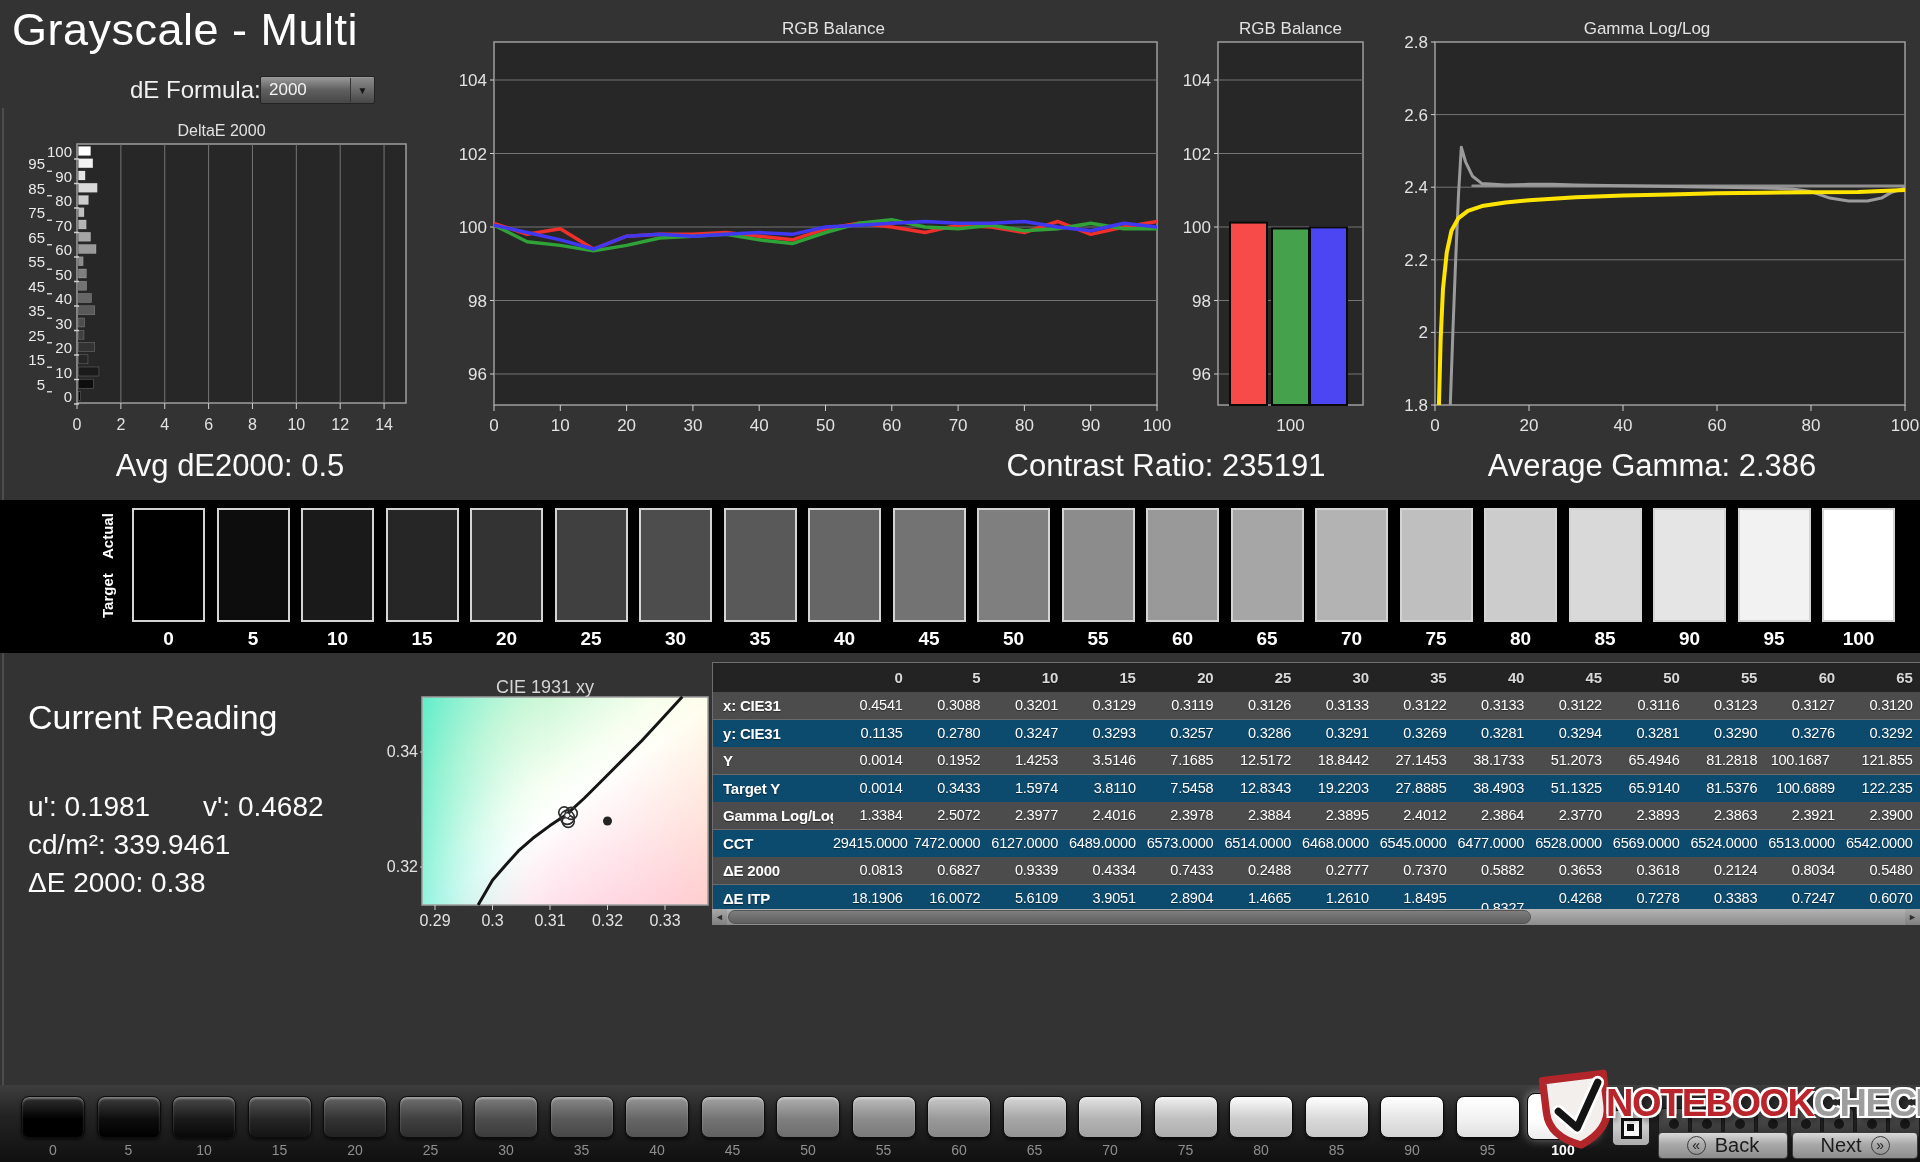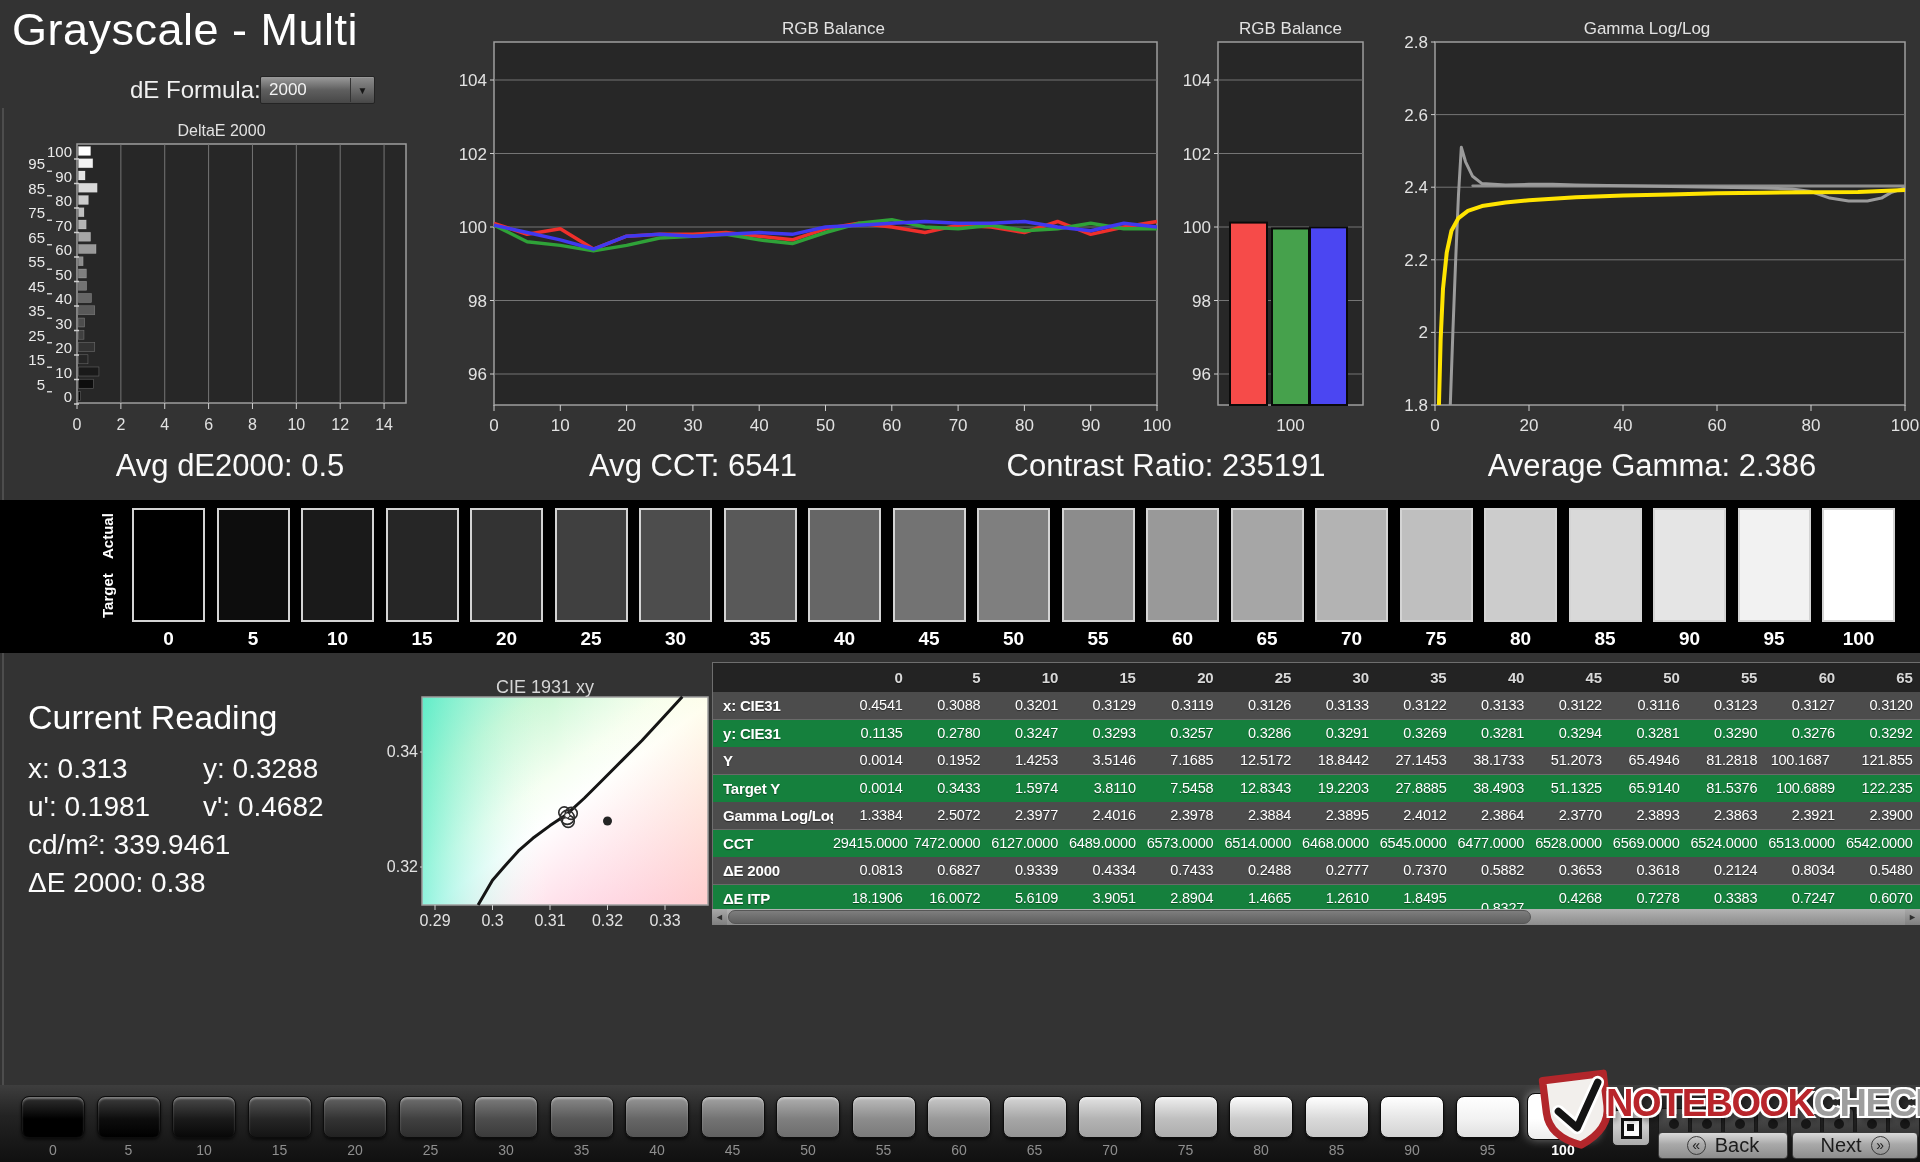--- a/index.html
+++ b/index.html
@@ -26,21 +26,21 @@
   .cr-row{position:absolute;left:28px;width:420px;font-size:28px;color:#fcfcfc;}
   .cr-row .c1{display:inline-block;width:175px;}
   #data-table{left:712px;top:662px;width:1208px;height:246px;overflow:hidden;border:1px solid #6e6e6e;border-right:none;}
   .t-head{display:flex;height:29px;background:#232323;}
   .t-row{display:flex;height:27px;}
   .t-cell{box-sizing:border-box;font-size:14.5px;line-height:27px;text-align:right;padding-right:8px;
     color:#ffffff;text-shadow:0 1px 1px rgba(0,0,0,.45);letter-spacing:-0.2px;white-space:nowrap;overflow:hidden;}
   .t-head .t-cell{line-height:29px;color:#d8d8d8;font-weight:bold;font-size:15px;}
   .t-label{text-align:left;padding-left:10px;font-weight:bold;font-size:15px;}
   .row-dark{background:#4c4c4c;}
-  .row-light{background:#15803d;border-top:1px solid #6a6a6a;}
+  .row-light{background:#0c4a6e;border-top:1px solid #6a6a6a;}
   #h-scrollbar{left:712px;top:909px;width:1208px;height:16px;background:linear-gradient(180deg,#b3b3b3,#8c8c8c);}
   .sb-arrow{position:absolute;top:0;width:15px;height:16px;display:flex;align-items:center;justify-content:center;
     font-size:9px;color:#2e2e2e;background:linear-gradient(180deg,#a8a8a8,#7f7f7f);}
   #sb-thumb{position:absolute;left:16px;top:1px;width:803px;height:14px;border-radius:7px;
     background:linear-gradient(180deg,#7e7e7e,#5f5f5f);border:1px solid #565656;box-sizing:border-box;}
   #toolbar-bg{left:0;top:1085px;width:1920px;height:77px;background:linear-gradient(180deg,#3e3e3e,#232323 40%,#101010);}
   .patch-btn{position:absolute;top:1096px;width:64px;height:42px;border-radius:8px;border:1px solid #0c0c0c;
     box-sizing:border-box;box-shadow:inset 0 2px 2px rgba(255,255,255,.35), 0 2px 3px rgba(0,0,0,.6);}
   .patch-label{position:absolute;top:1142px;height:16px;text-align:center;font-size:14px;color:#8f8f8f;line-height:16px;}
   .patch-label.sel{color:#ffffff;font-weight:bold;}
@@ -272,21 +272,20 @@
         </clipPath>
       </defs>
       <g clip-path="url(#gclip)">
         <polyline points="72.6,185.74799999999996 505,185.74799999999996" fill="none" stroke="#8f8f8f" stroke-width="2.5" stroke-linejoin="round" stroke-linecap="round"></polyline>
         <polyline points="50.04,412.25999999999993 52.86,332.3999999999999 55.68000000000001,259.79999999999984 58.5,194.45999999999998 61.32,147.27 65.55,161.78999999999985 72.6,176.3099999999999 82,183.56999999999988 105.5,185.02199999999988 129,184.29599999999996 152.5,184.29599999999996 176,185.02199999999988 223,185.74799999999996 270,186.47399999999988 317,187.19999999999996 364,187.92599999999987 392.2,189.01499999999993 411,191.55599999999998 429.8,198.0899999999999 448.6,200.9939999999999 467.40000000000003,200.9939999999999 481.5,198.0899999999999 490.90000000000003,192.645 505,187.92599999999987" fill="none" stroke="#9b9b9b" stroke-width="3" stroke-linejoin="round" stroke-linecap="round"></polyline>
         <polyline points="38.76,412.25999999999993 40.64,339.65999999999997 42.99,288.8399999999999 46.75,252.53999999999988 51.45,230.76000000000002 58.5,218.05499999999995 67.9,210.79499999999996 82,206.076 105.5,202.4459999999999 129,200.26799999999997 176,197.36399999999998 223,195.549 270,194.45999999999998 317,193.37099999999992 364,192.645 411,192.2819999999999 458,191.91899999999993 505,190.10399999999996" fill="none" stroke="#ffe400" stroke-width="4" stroke-linejoin="round" stroke-linecap="round"></polyline>
       </g>
     </svg>
 
   <div class="abs summary" style="left:30px;width:400px">Avg dE2000: 0.5</div>
-  <div class="abs summary" style="left:493px;width:400px">Avg CCT: 6541</div>
   <div class="abs summary" style="left:966px;width:400px">Contrast Ratio: 235191</div>
   <div class="abs summary" style="left:1452px;width:400px">Average Gamma: 2.386</div>
 
   <div class="abs" id="swatch-strip">
     <div class="rot-label" style="left:96px;top:8px">Actual</div>
     <div class="rot-label" style="left:96px;top:68px">Target</div>
     <div id="swatch-host">
         <div class="swatch" style="left: 132px; top: 8px; width: 73px; height: 114px; background: rgb(0, 0, 0);"></div>
         <div class="swatch-label" style="left: 132px; top: 128px; width: 73px;">0</div>
         <div class="swatch" style="left: 216.5px; top: 8px; width: 73px; height: 114px; background: rgb(13, 13, 13);"></div>
@@ -326,23 +325,20 @@
         <div class="swatch" style="left: 1653px; top: 8px; width: 73px; height: 114px; background: rgb(229, 229, 229);"></div>
         <div class="swatch-label" style="left: 1653px; top: 128px; width: 73px;">90</div>
         <div class="swatch" style="left: 1737.5px; top: 8px; width: 73px; height: 114px; background: rgb(242, 242, 242);"></div>
         <div class="swatch-label" style="left: 1737.5px; top: 128px; width: 73px;">95</div>
         <div class="swatch" style="left: 1822px; top: 8px; width: 73px; height: 114px; background: rgb(255, 255, 255);"></div>
         <div class="swatch-label" style="left: 1822px; top: 128px; width: 73px;">100</div>
       </div>
   </div>
 
   <div class="abs" id="cr-heading">Current Reading</div>
-  <div class="cr-row" style="top:753px">
-    <span class="c1">x: 0.313</span><span>y: 0.3288</span>
-  </div>
   <div class="cr-row" style="top:791px">
     <span class="c1">u': 0.1981</span><span>v': 0.4682</span>
   </div>
   <div class="cr-row" style="top:829px">cd/m²: 339.9461</div>
   <div class="cr-row" style="top:867px">ΔE 2000: 0.38</div>
 
   <svg class="abs" id="svg-cie" style="left:370px;top:672px" width="360" height="268">
       <defs>
         <linearGradient id="cieDiag" x1="0" y1="0" x2="1" y2="1">
           <stop offset="0%" stop-color="#86efc9"></stop>

